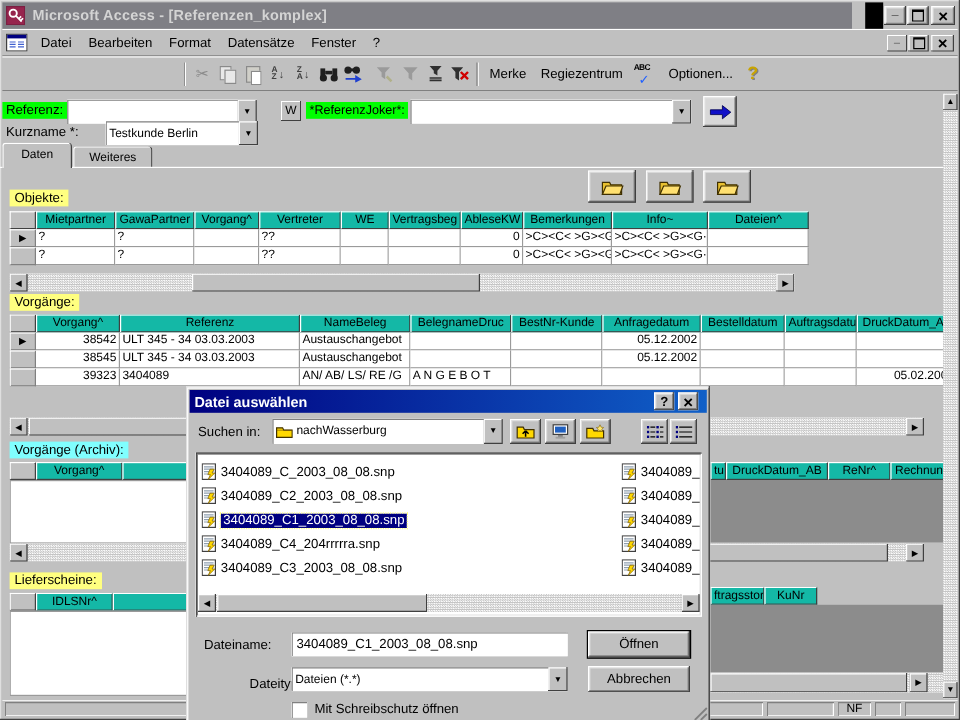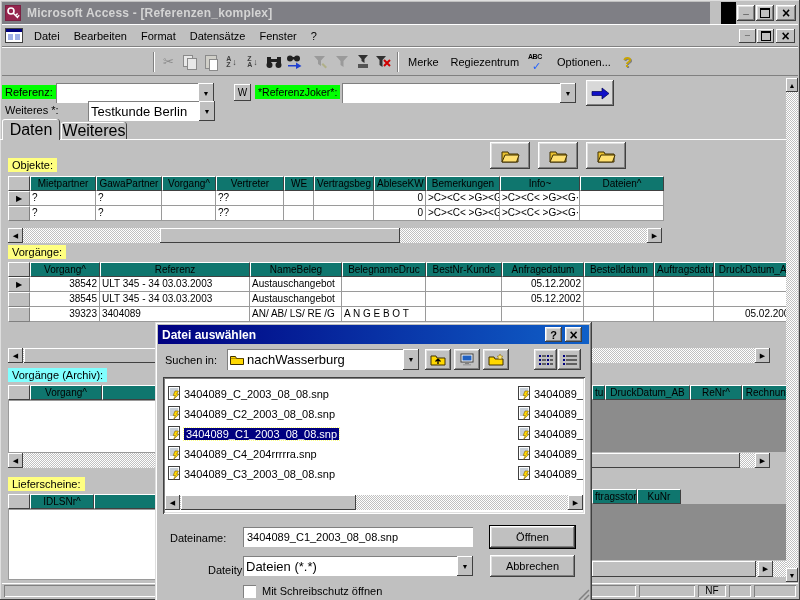--- a/index.html
+++ b/index.html
@@ -43,33 +43,33 @@
   .copy-ico::before,.copy-ico::after{content:"";position:absolute;width:8px;height:10px;border:1px solid #8a8a8a;background:#e8e8e8;}
   .copy-ico::before{left:0;top:0;}
   .copy-ico::after{left:4px;top:3px;}
   .paste-ico{position:relative;width:12px;height:14px;border:1px solid #8a8a8a;background:#d0cfc8;}
   .paste-ico::after{content:"";position:absolute;right:-2px;top:3px;width:7px;height:10px;border:1px solid #8a8a8a;background:#fff;}
   
   .glabel{background:#00ff00;padding:1px 3px;font-size:11px;white-space:nowrap;}
   .ylabel{background:#ffff80;padding:1px 4px;font-size:11px;white-space:nowrap;}
   .clabel{background:#80ffff;padding:1px 4px;font-size:11px;white-space:nowrap;}
   .combo{display:flex;align-items:stretch;background:#fff;}
-  .combo .val{flex:1;padding:2px 3px;font-size:13px;white-space:nowrap;overflow:hidden;display:flex;align-items:center;gap:3px;}
+  .combo .val{flex:1;padding:2px 3px;font-size:10px;white-space:nowrap;overflow:hidden;display:flex;align-items:center;gap:3px;}
   .combo-arrow{width:16px;display:flex;align-items:center;justify-content:center;font-size:7px;}
   .combo-arrow::after{content:"▼";}
-  .tab{border-radius:3px 3px 0 0;box-shadow:inset -1px 0 0 #404040,inset 1px 0 0 #fff,inset 0 1px 0 #fff;background:#c0c0c0;display:flex;align-items:center;justify-content:center;font-size:16px;}
+  .tab{border-radius:3px 3px 0 0;box-shadow:inset -1px 0 0 #404040,inset 1px 0 0 #fff,inset 0 1px 0 #fff;background:#c0c0c0;display:flex;align-items:center;justify-content:center;font-size:10px;}
   
   .grid .row{display:flex;height:15px;}
   .grid .sel{flex:0 0 22px;background:#c0c0c0;border:1px solid;border-color:#fff #404040 #404040 #fff;display:flex;align-items:center;justify-content:center;}
   .grid .cell{flex:0 0 auto;overflow:hidden;white-space:nowrap;font-size:10px;padding:0 2px;line-height:14px;}
-  .grid.hdr .cell{background:#0f766e;border:1px solid;border-color:#fff #404040 #404040 #fff;text-align:center;}
+  .grid.hdr .cell{background:#14b8a6;border:1px solid;border-color:#fff #404040 #404040 #fff;text-align:center;}
   .grid.body .cell{background:#fff;border-right:1px solid #9a9a9a;border-bottom:1px solid #9a9a9a;}
   .grid.body .sel{border-color:#fff #808080 #808080 #fff;}
   .row.current .sel::after{content:"▶";font-size:8px;}
-  .og .c0{width:66px}.og .c1{width:66px}.og .c2{width:54px}.og .c3{width:68px}.og .c4{width:30px}
+  .og .c0{width:66px}.og .c1{width:66px}.og .c2{width:54px}.og .c3{width:68px}.og .c4{width:40px}
   .og .c5{width:60px}.og .c6{width:52px}.og .c7{width:74px}.og .c8{width:80px}.og .c9{width:84px}
   .og.body .c6{text-align:right}
   .vg .c0{width:70px}.vg .c1{width:150px}.vg .c2{width:92px}.vg .c3{width:84px}.vg .c4{width:76px}
   .vg .c5{width:82px}.vg .c6{width:70px}.vg .c7{width:60px}.vg .c8{width:84px}
   .vg.body .c0,.vg.body .c5,.vg.body .c8{text-align:right}
   .al .c0{width:72px}.al .c1{width:486px}
   .ar .c0{width:13px}.ar .c1{width:85px}.ar .c2{width:52px}.ar .c3{width:56px}
   .ll .c0{width:64px}.ll .c1{width:440px}
   .lr .c0{width:45px}.lr .c1{width:44px}
   .sb-arrow{font-size:7px;}
@@ -223,21 +223,21 @@
   <div class="abs combo sunken-thin" style="left:342px;top:83px;width:234px;height:20px;">
     <span class="val"></span>
     <span class="combo-arrow raised-thin"></span>
   </div>
   <div class="abs raised btn" style="left:586px;top:80px;width:28px;height:26px;background:#d8d8d8;">
     <svg width="19" height="13">
         <path d="M1 4.5h10V1l7 5.5-7 5.5V8.5H1z" fill="#1010c8" stroke="#000050" stroke-width="0.7"></path>
       </svg>
   </div>
 
-  <div class="abs" style="left:5px;top:104px;">Weiteres *:</div>
+  <div class="abs" style="left:5px;top:104px;">Kurzname *:</div>
   <div class="abs combo sunken-thin" style="left:88px;top:101px;width:127px;height:20px;">
     <span class="val">Testkunde Berlin</span>
     <span class="combo-arrow raised-thin"></span>
   </div>
 
   <div class="abs tab" style="left:2px;top:119px;width:58px;height:21px;z-index:2;">Daten</div>
   <div class="abs tab" style="left:61px;top:122px;width:66px;height:18px;">Weiteres</div>
   <div class="abs" style="left:0;top:139px;width:786px;height:1px;background:#fff;"></div>
 
   <div class="abs raised btn" style="left:490px;top:142px;width:40px;height:27px;">

